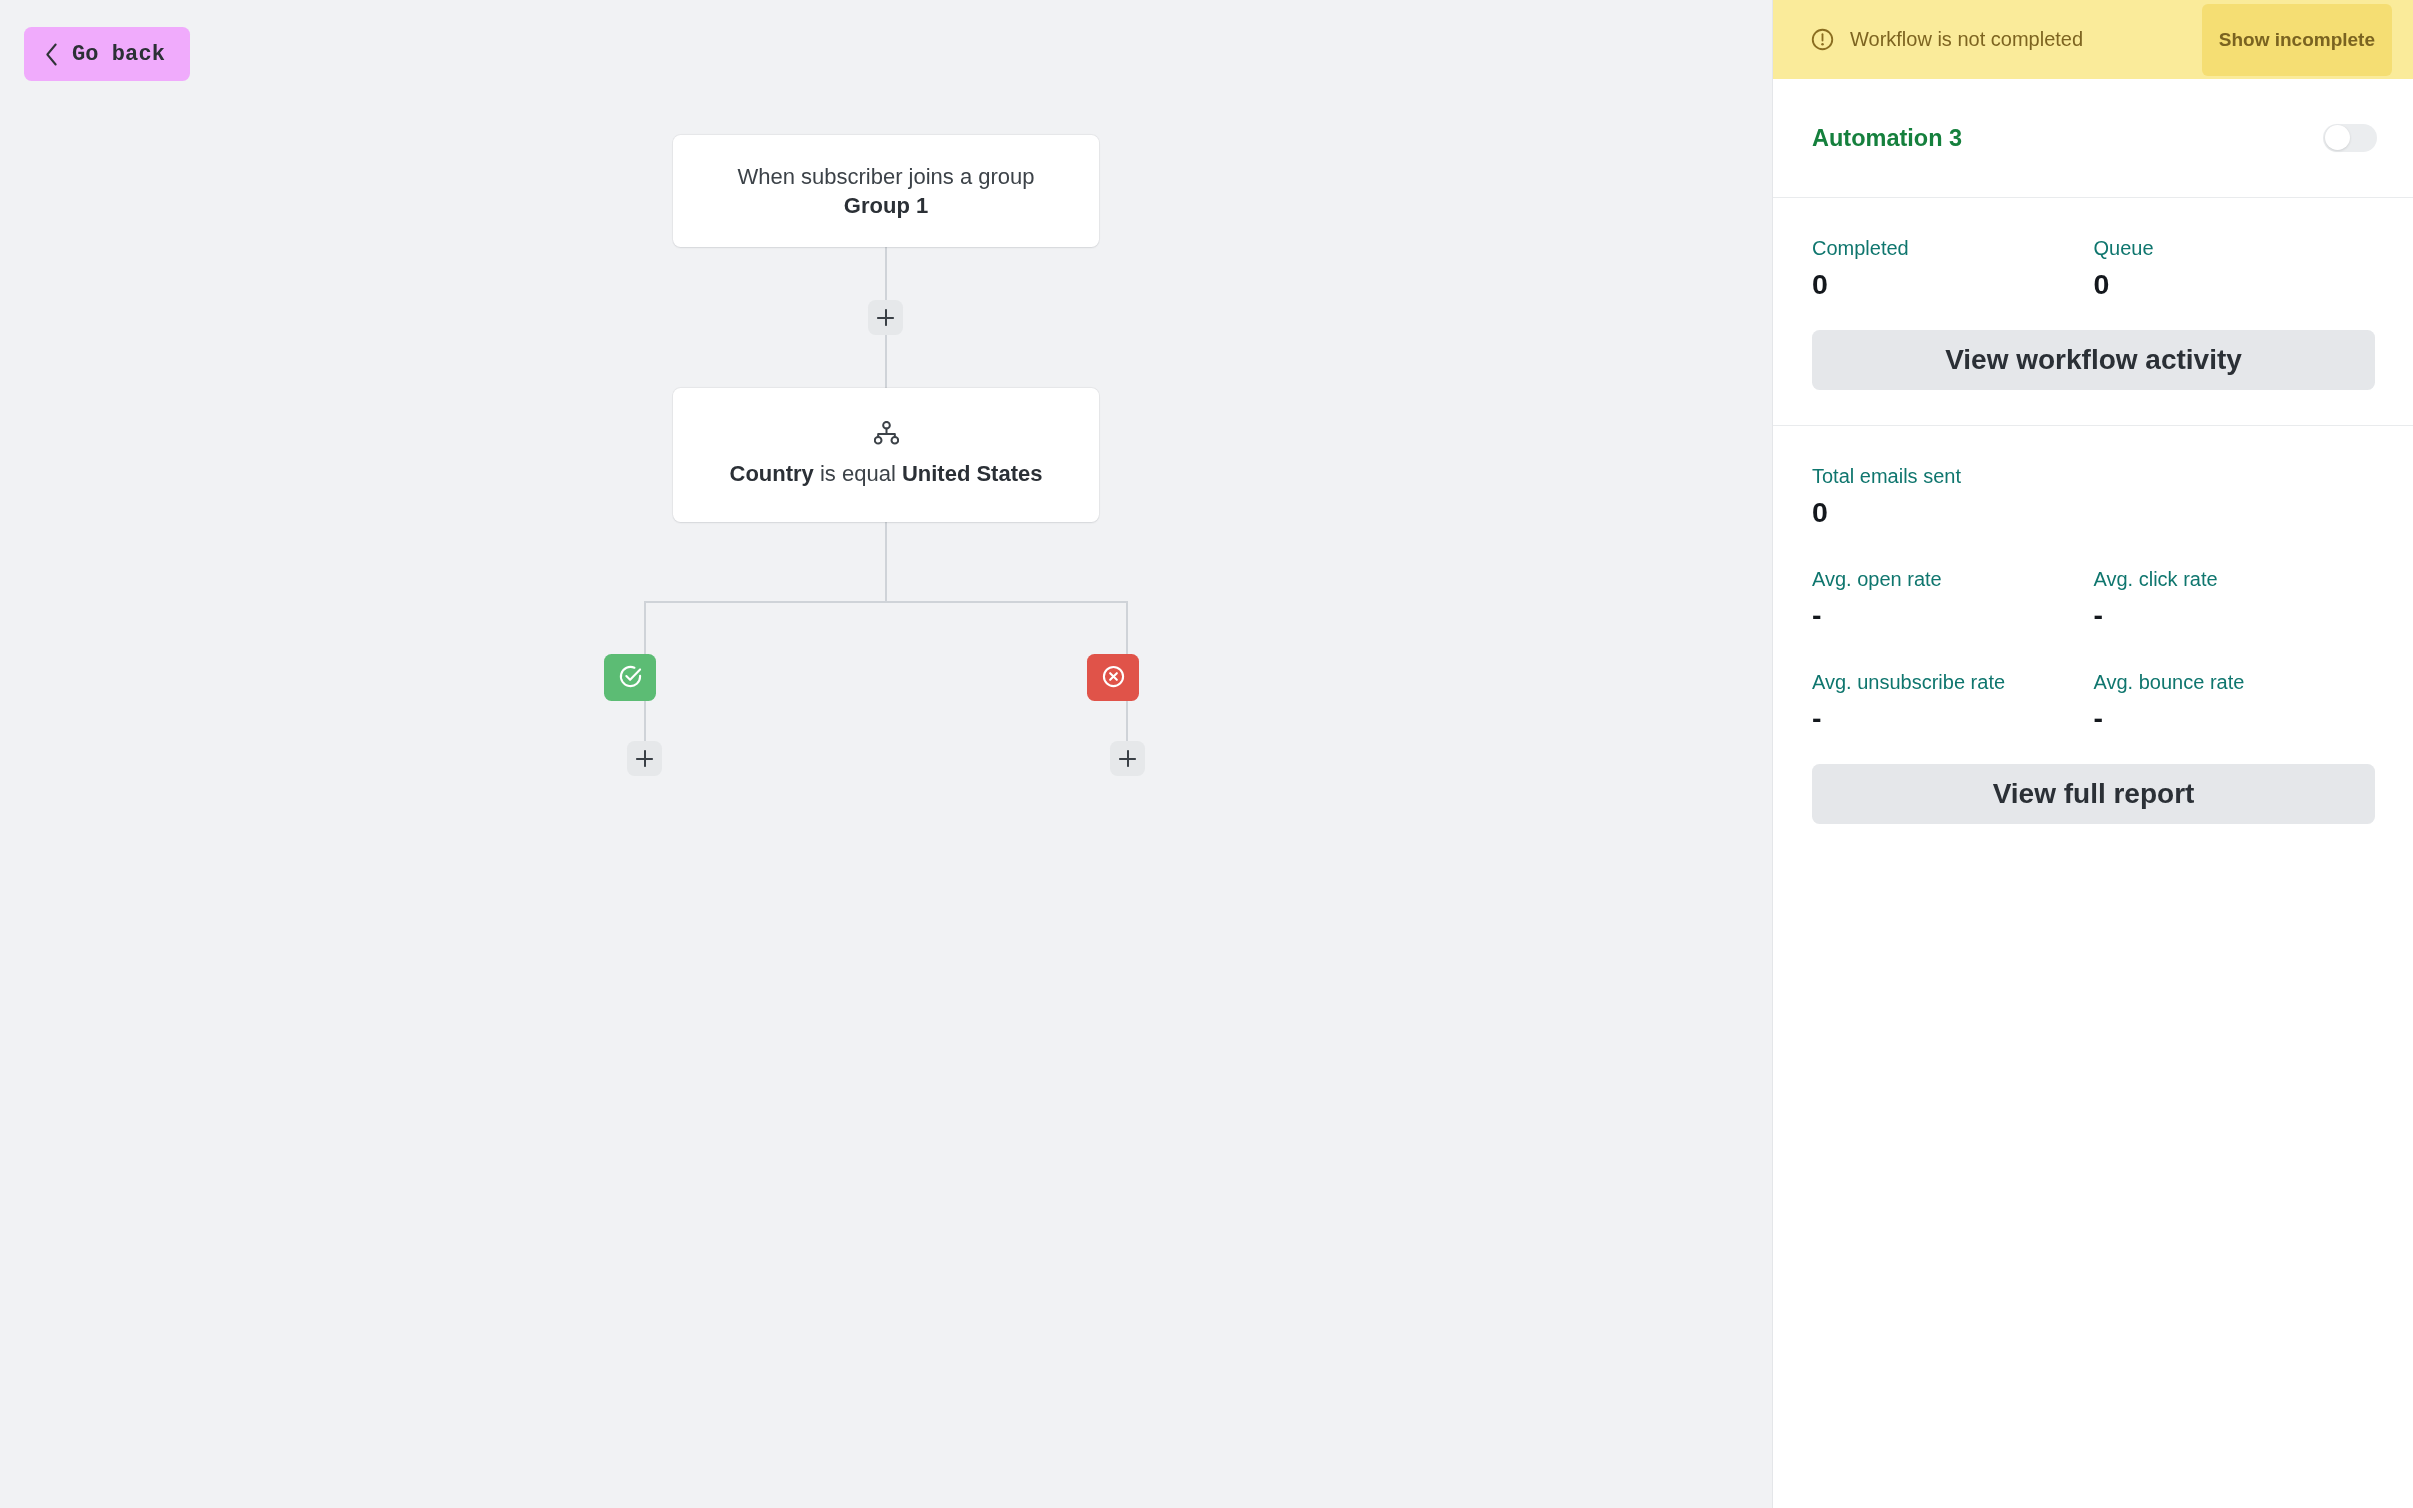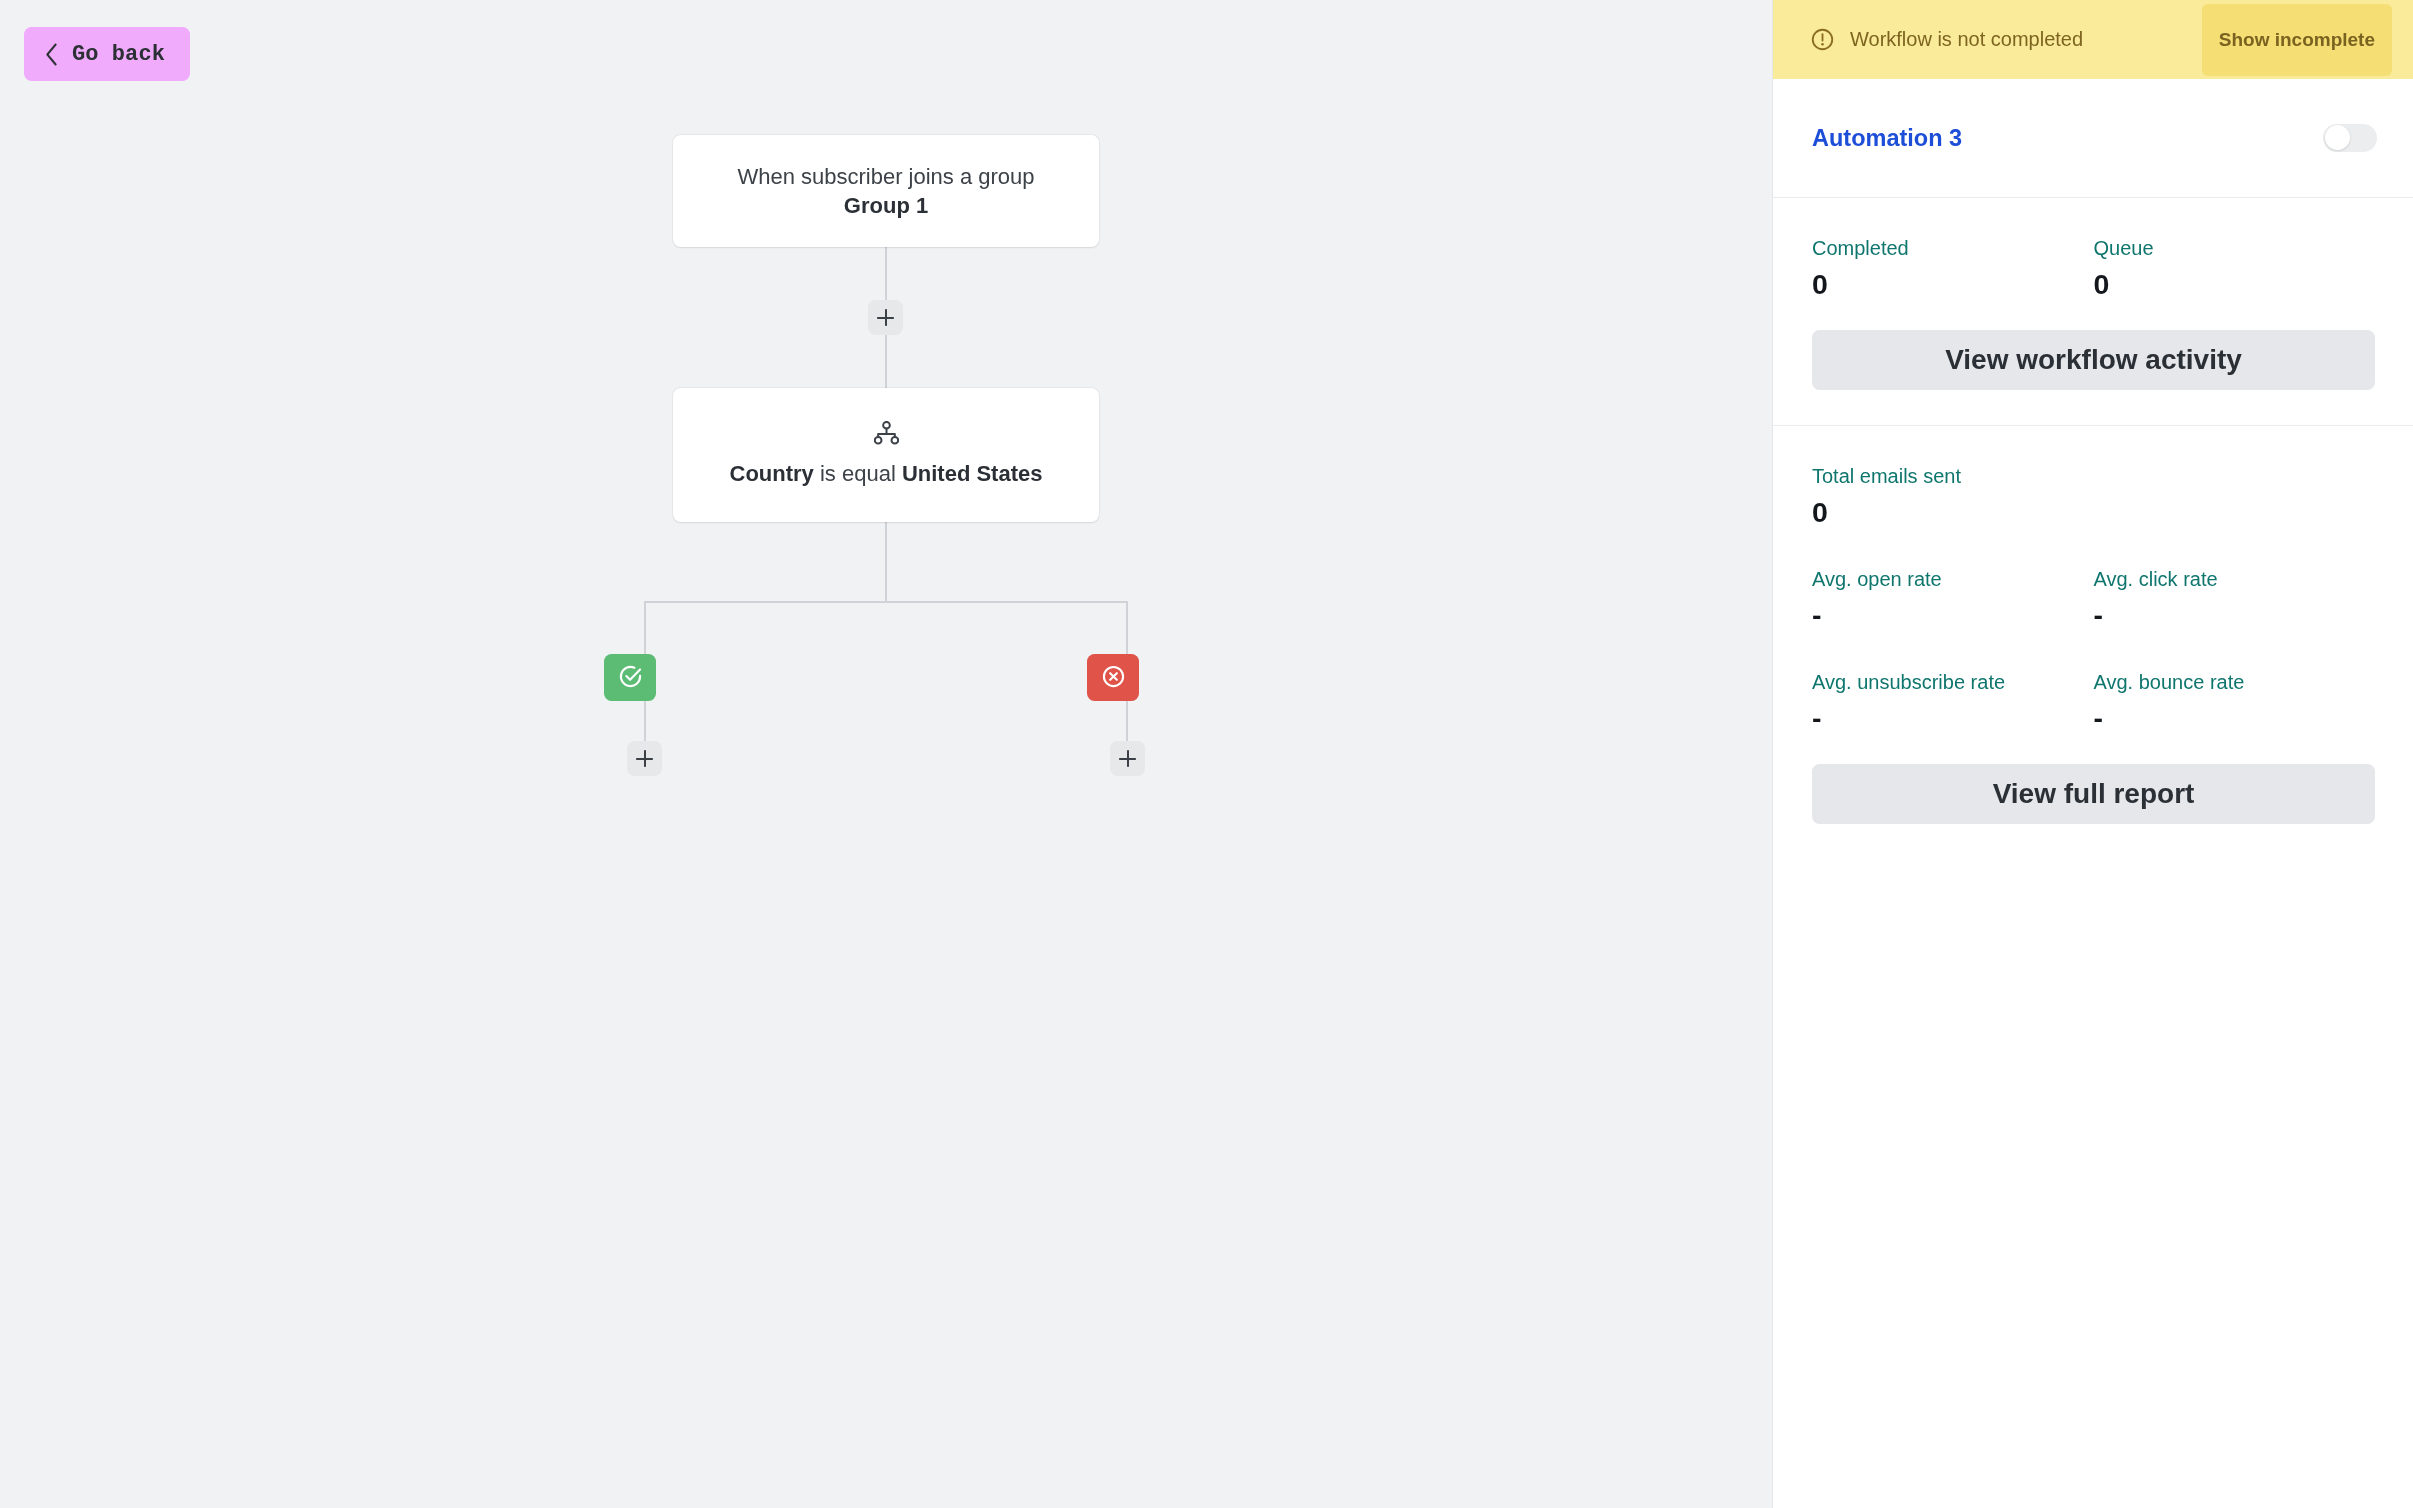--- a/index.html
+++ b/index.html
@@ -194,21 +194,21 @@
     height: 119px;
     padding: 0 37px 0 39px;
     display: flex;
     align-items: center;
     justify-content: space-between;
     border-bottom: 0.8px solid #e9ebed;
   }
   .panel-title {
     font-size: 23.5px;
     font-weight: 700;
-    color: #1d4ed8;
+    color: #15803d;
   }
   .toggle {
     width: 54px;
     height: 28.5px;
     border-radius: 14.2px;
     background: #ebedef;
     position: relative;
     cursor: pointer;
     border: none;
     padding: 0;

